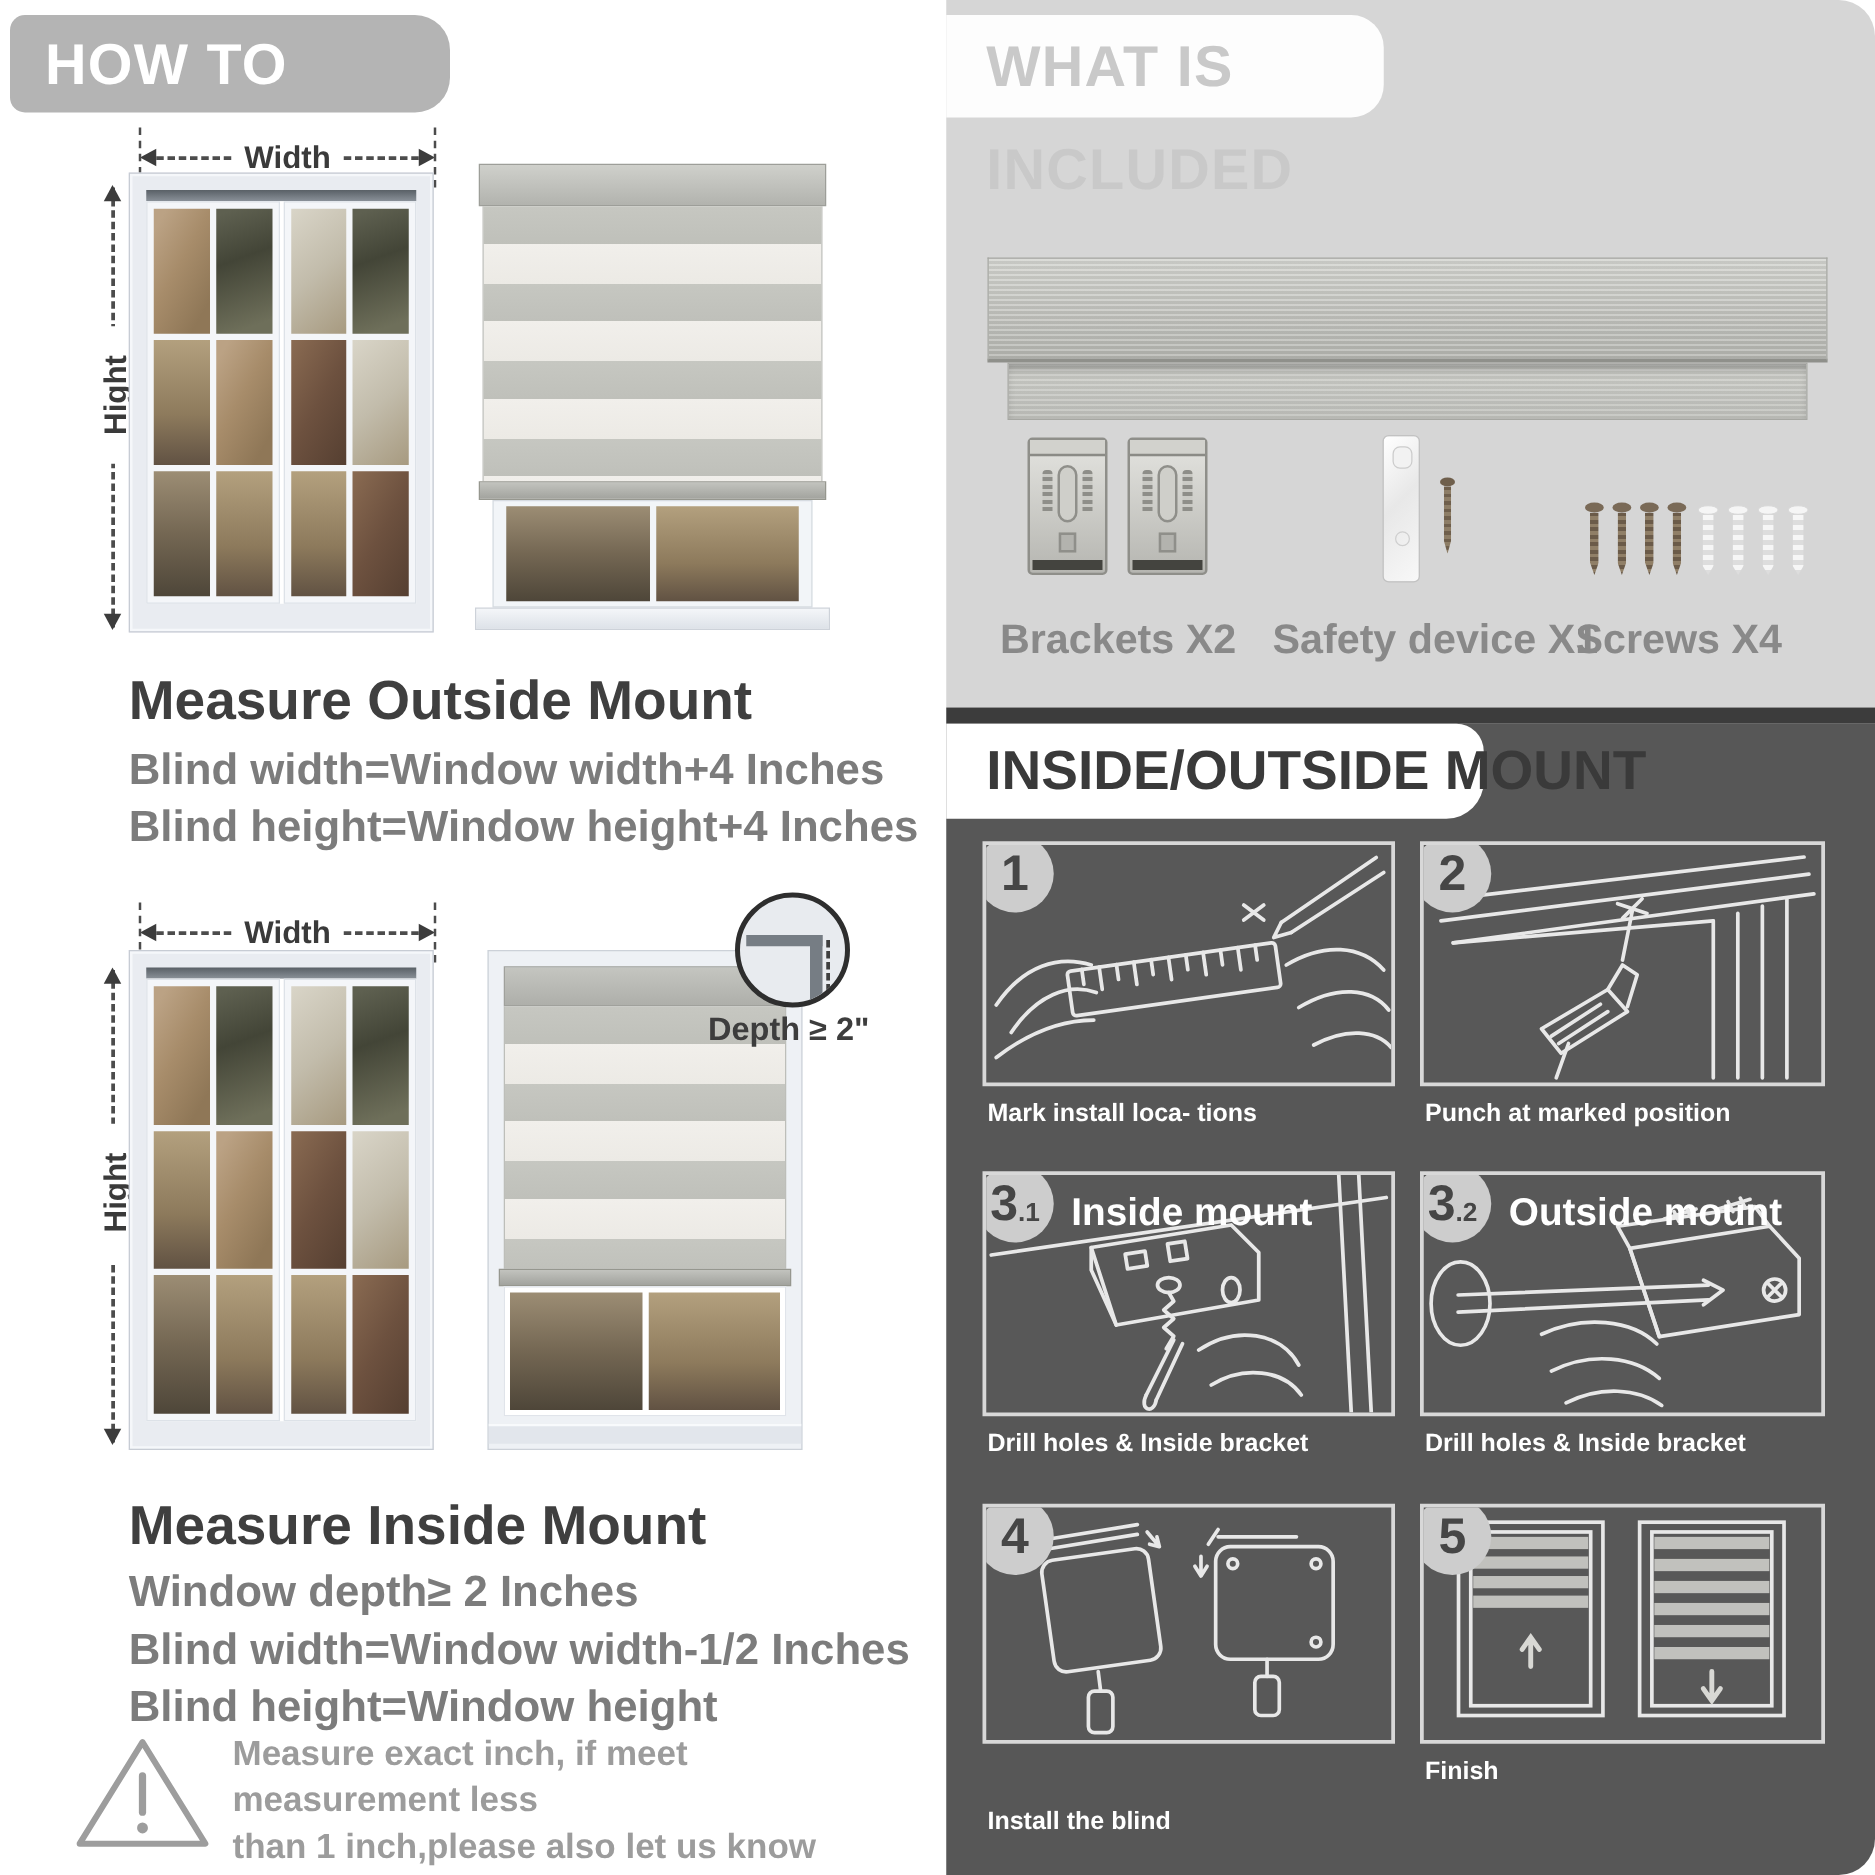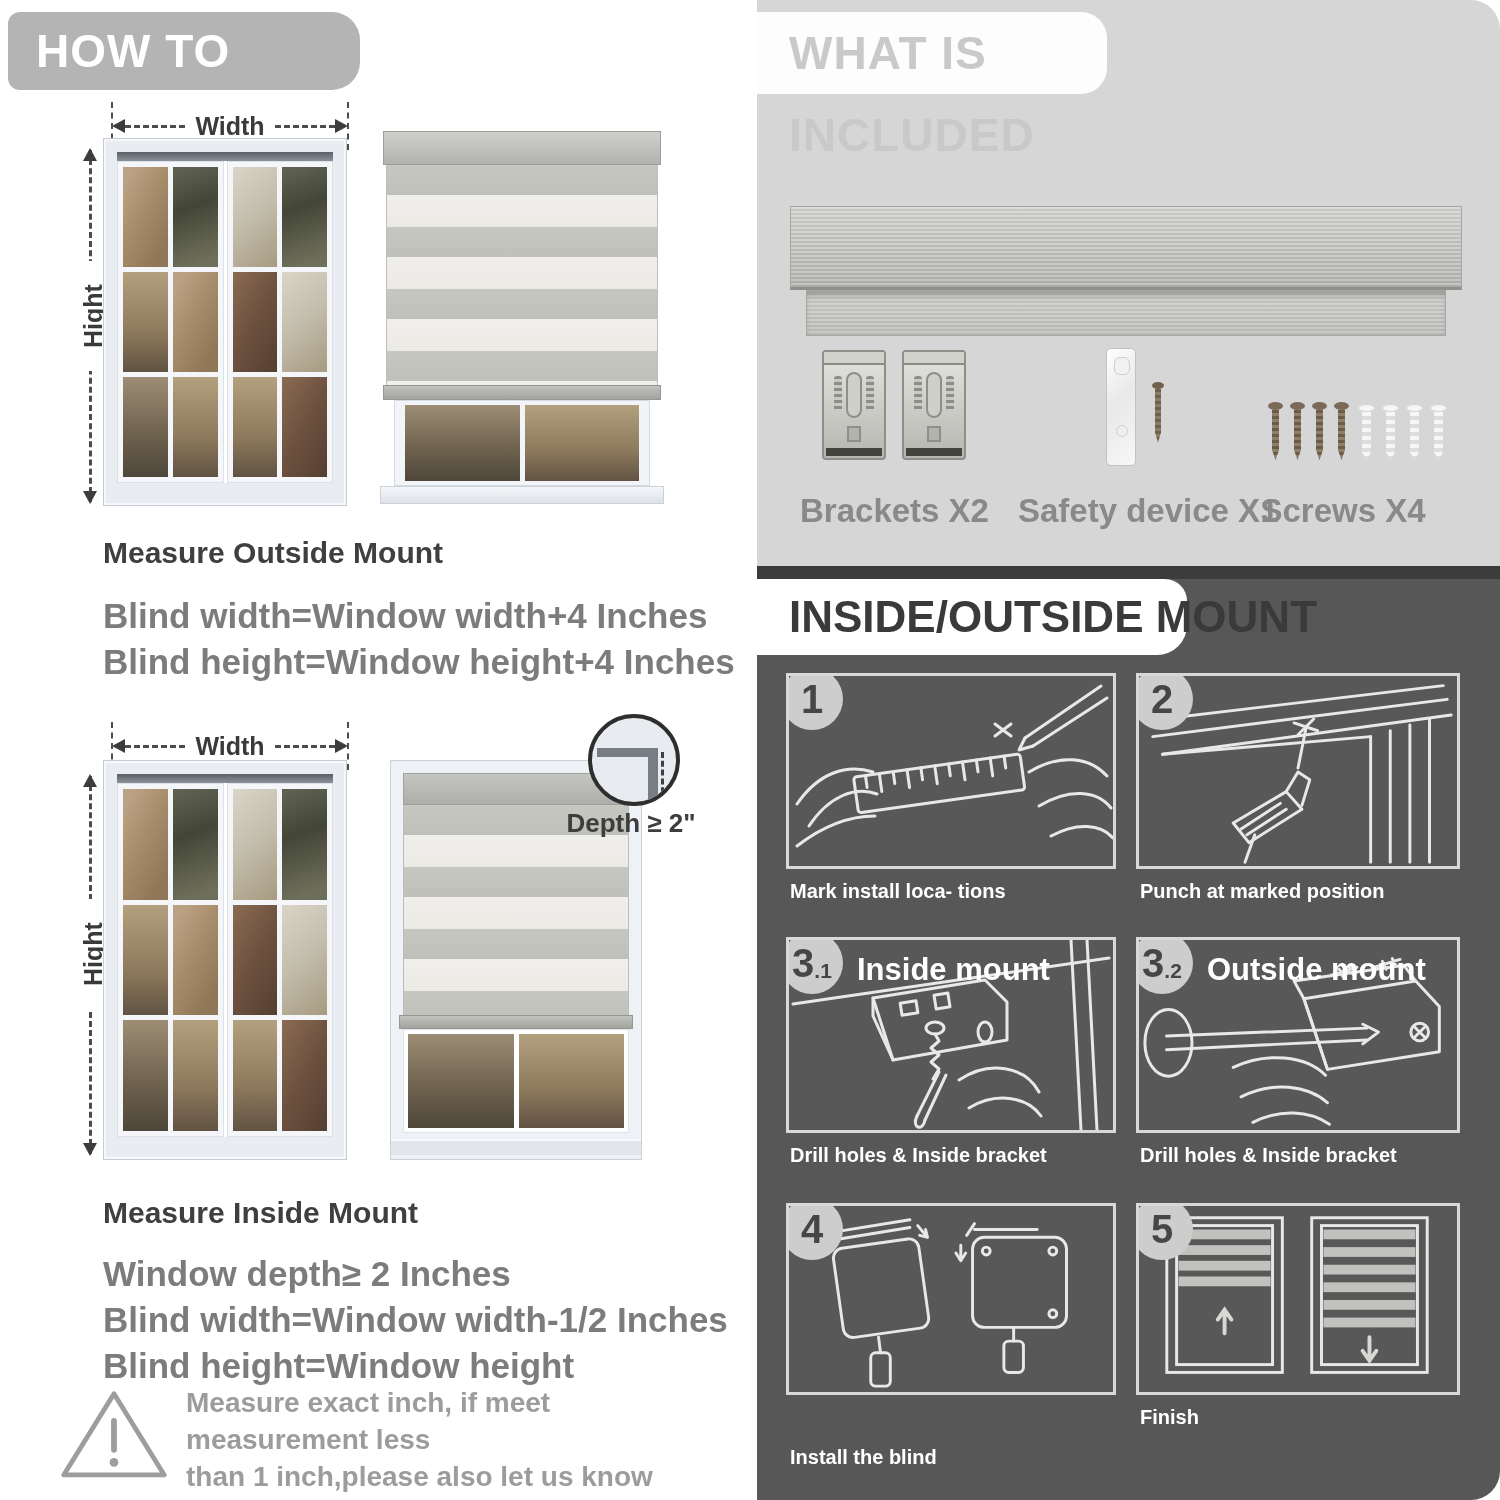--- a/index.html
+++ b/index.html
@@ -60,21 +60,21 @@
   #blind1 .zebra{height:220px;}
   #blind1 .rail{margin-left:-3px;width:278px;height:15px;}
   #blind1 .winfrag{margin:0 8px;height:86px;}
   #blind1 .sill{margin-left:-6px;width:284px;height:18px;}
 
   #window1{left:103px;top:138px;width:244px;height:368px;}
   #warrow1{left:112px;top:112px;width:236px;height:28px;}
   #harrow1{left:89px;top:150px;height:352px;}
   #hlabel1{left:38px;top:300px;width:110px;}
 
-  .m-title{font-size:30px;font-weight:bold;color:#3f3f3f;white-space:nowrap;}
+  .m-title{font-size:44px;font-weight:bold;color:#3f3f3f;white-space:nowrap;}
   .m-line{font-size:35px;font-weight:bold;color:#7c7c7c;white-space:nowrap;}
   #outside-title{left:103px;top:536px;}
   #outside-line1{left:103px;top:596px;}
   #outside-line2{left:103px;top:642px;}
 
   #warrow2{left:112px;top:732px;width:236px;height:28px;}
   #harrow2{left:89px;top:776px;height:378px;}
   #hlabel2{left:38px;top:938px;width:110px;}
   #window2{left:103px;top:760px;width:244px;height:400px;}
 

